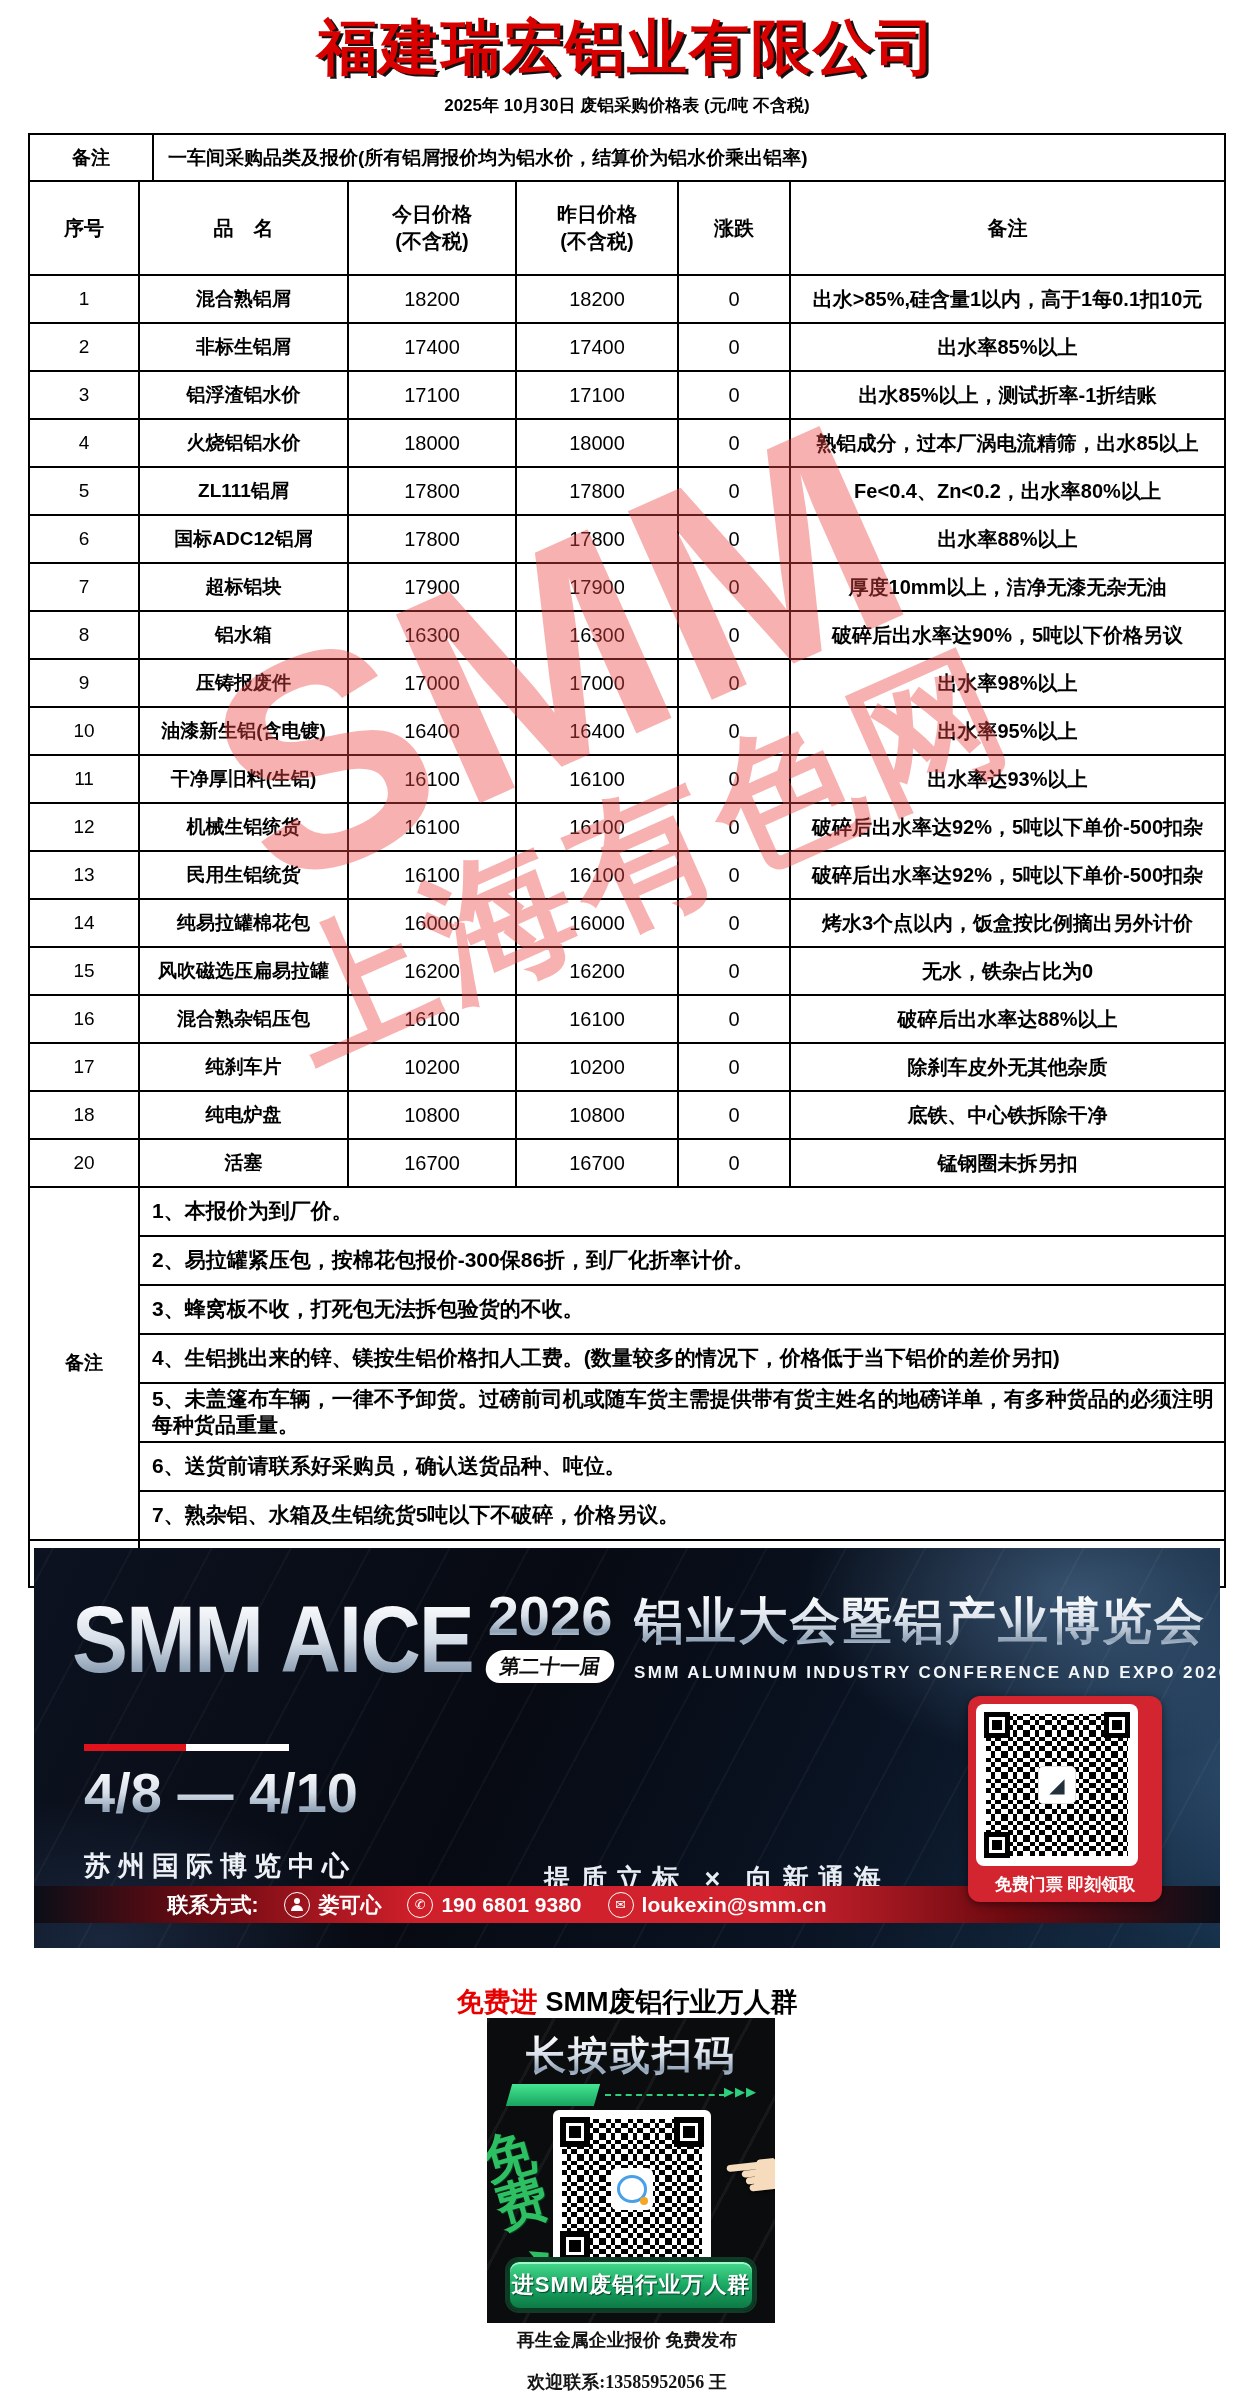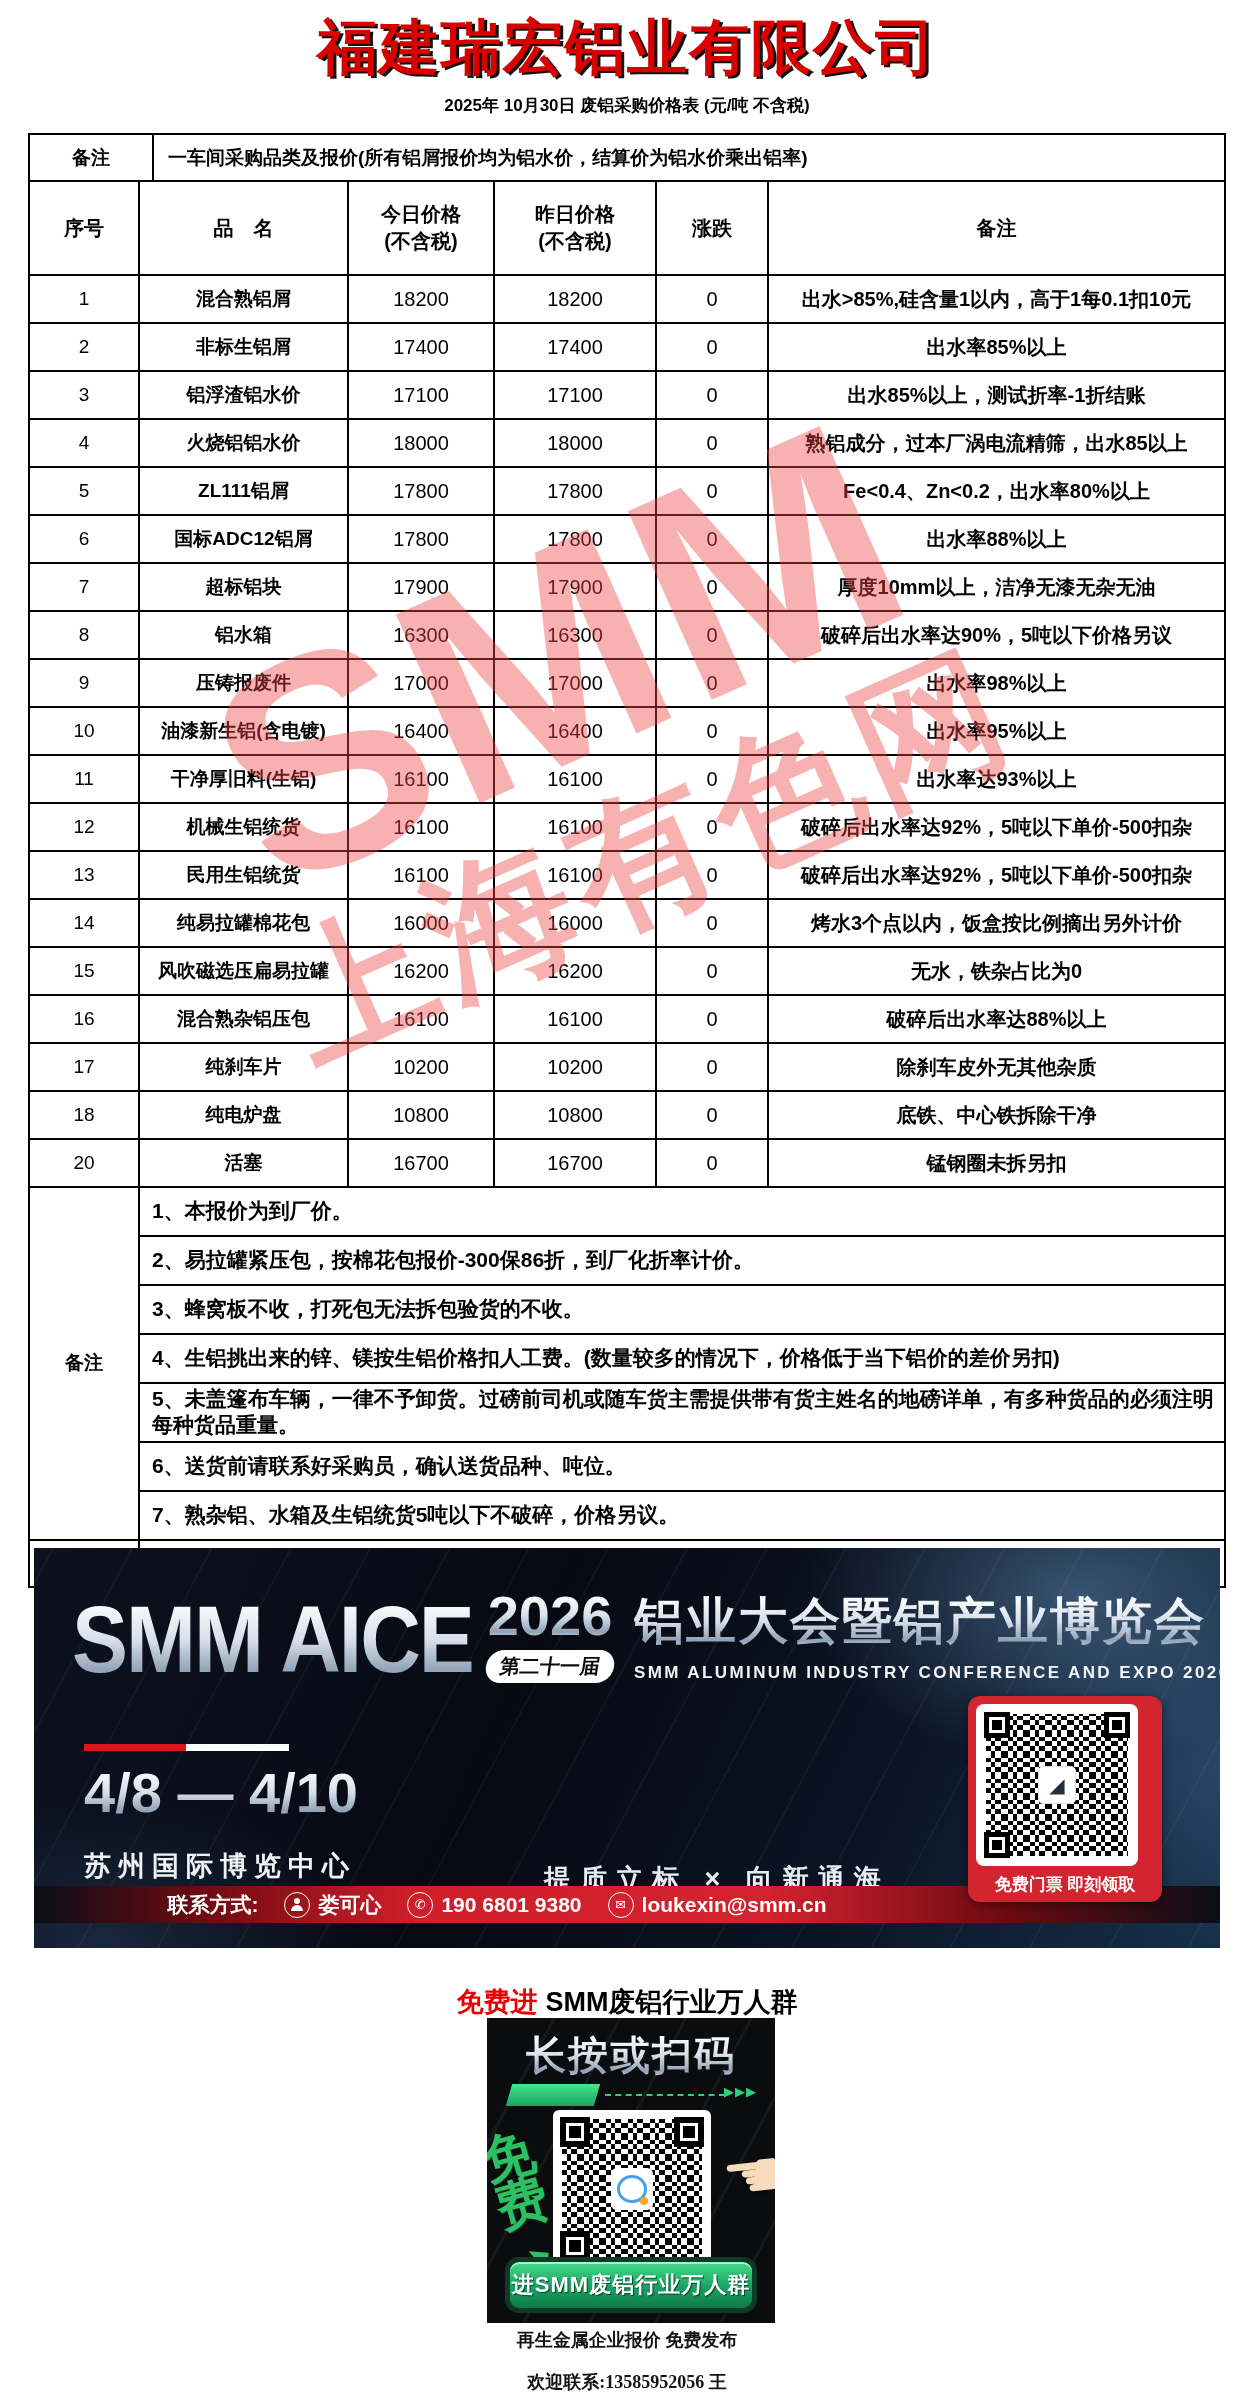--- a/index.html
+++ b/index.html
@@ -10,21 +10,21 @@
   .company-title{position:absolute;top:8px;left:0;width:100%;text-align:center;
     font-size:60px;font-weight:900;color:#d90000;text-shadow:3px 2px 0 #111;letter-spacing:2px;white-space:nowrap;}
   .subtitle{position:absolute;top:94px;left:0;width:100%;text-align:center;
     font-size:17px;font-weight:700;color:#000;}
 
   
   .table-wrap{position:absolute;left:28px;right:28px;top:133px;}
   table.t{width:100%;border-collapse:collapse;table-layout:fixed;}
   table.t + table.t{margin-top:-2px;}
   .t td,.t th{border:2px solid #000;padding:2px 6px;vertical-align:middle;overflow:hidden;}
-  .w0{width:110px;}.w1{width:209px;}.w2{width:146px;}.w3{width:162px;}.w4{width:112px;margin-top:48px;}
+  .w0{width:110px;}.w1{width:209px;}.w2{width:168px;}.w3{width:162px;}.w4{width:112px;margin-top:48px;}
   .topnote-t td{height:41px;}
   .topnote-t .label{text-align:center;font-weight:700;font-size:19px;}
   .topnote-t .txt{font-weight:700;font-size:19px;padding-left:14px;}
   .main-t th{height:88px;font-size:20px;font-weight:700;text-align:center;}
   .h-sub{font-weight:700;font-size:20px;}
   .main-t td{height:42px;text-align:center;}
   .main-t td.c0{font-size:19px;}
   .main-t td.c1{font-size:19px;font-weight:700;}
   .main-t td.c2,.main-t td.c3,.main-t td.c4{font-size:20px;}
   .main-t td.c5{font-size:20px;font-weight:700;}

